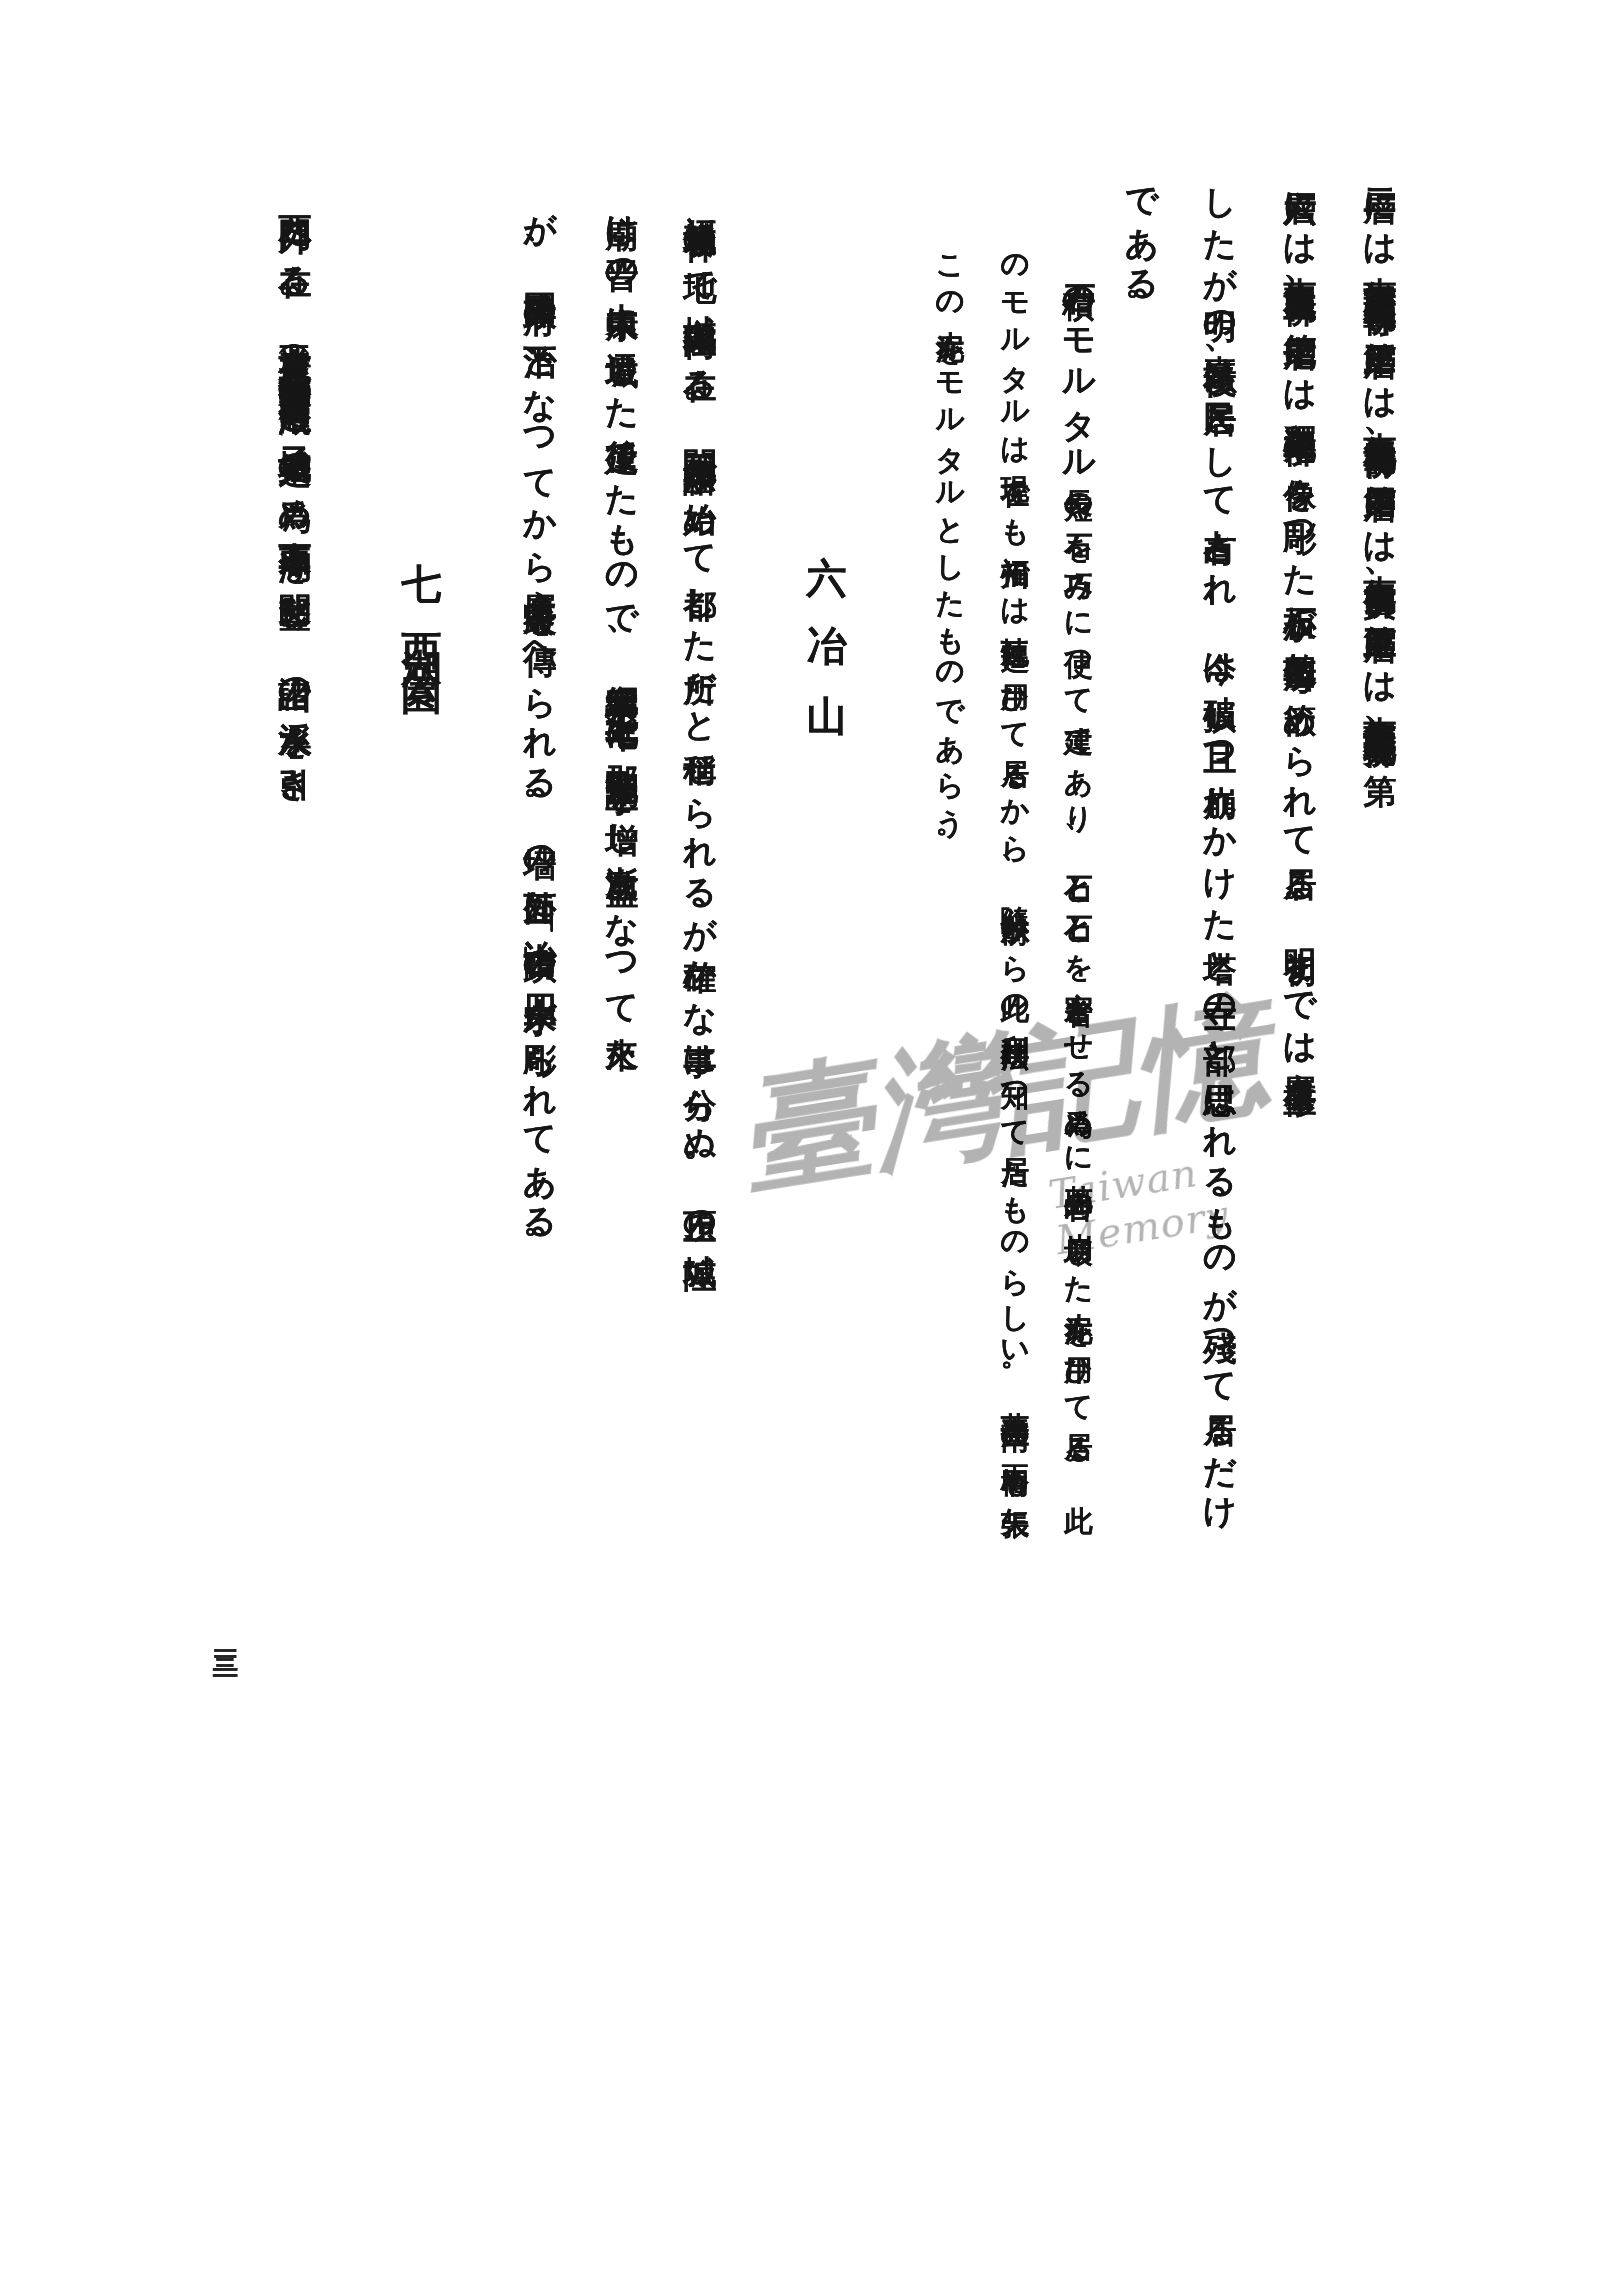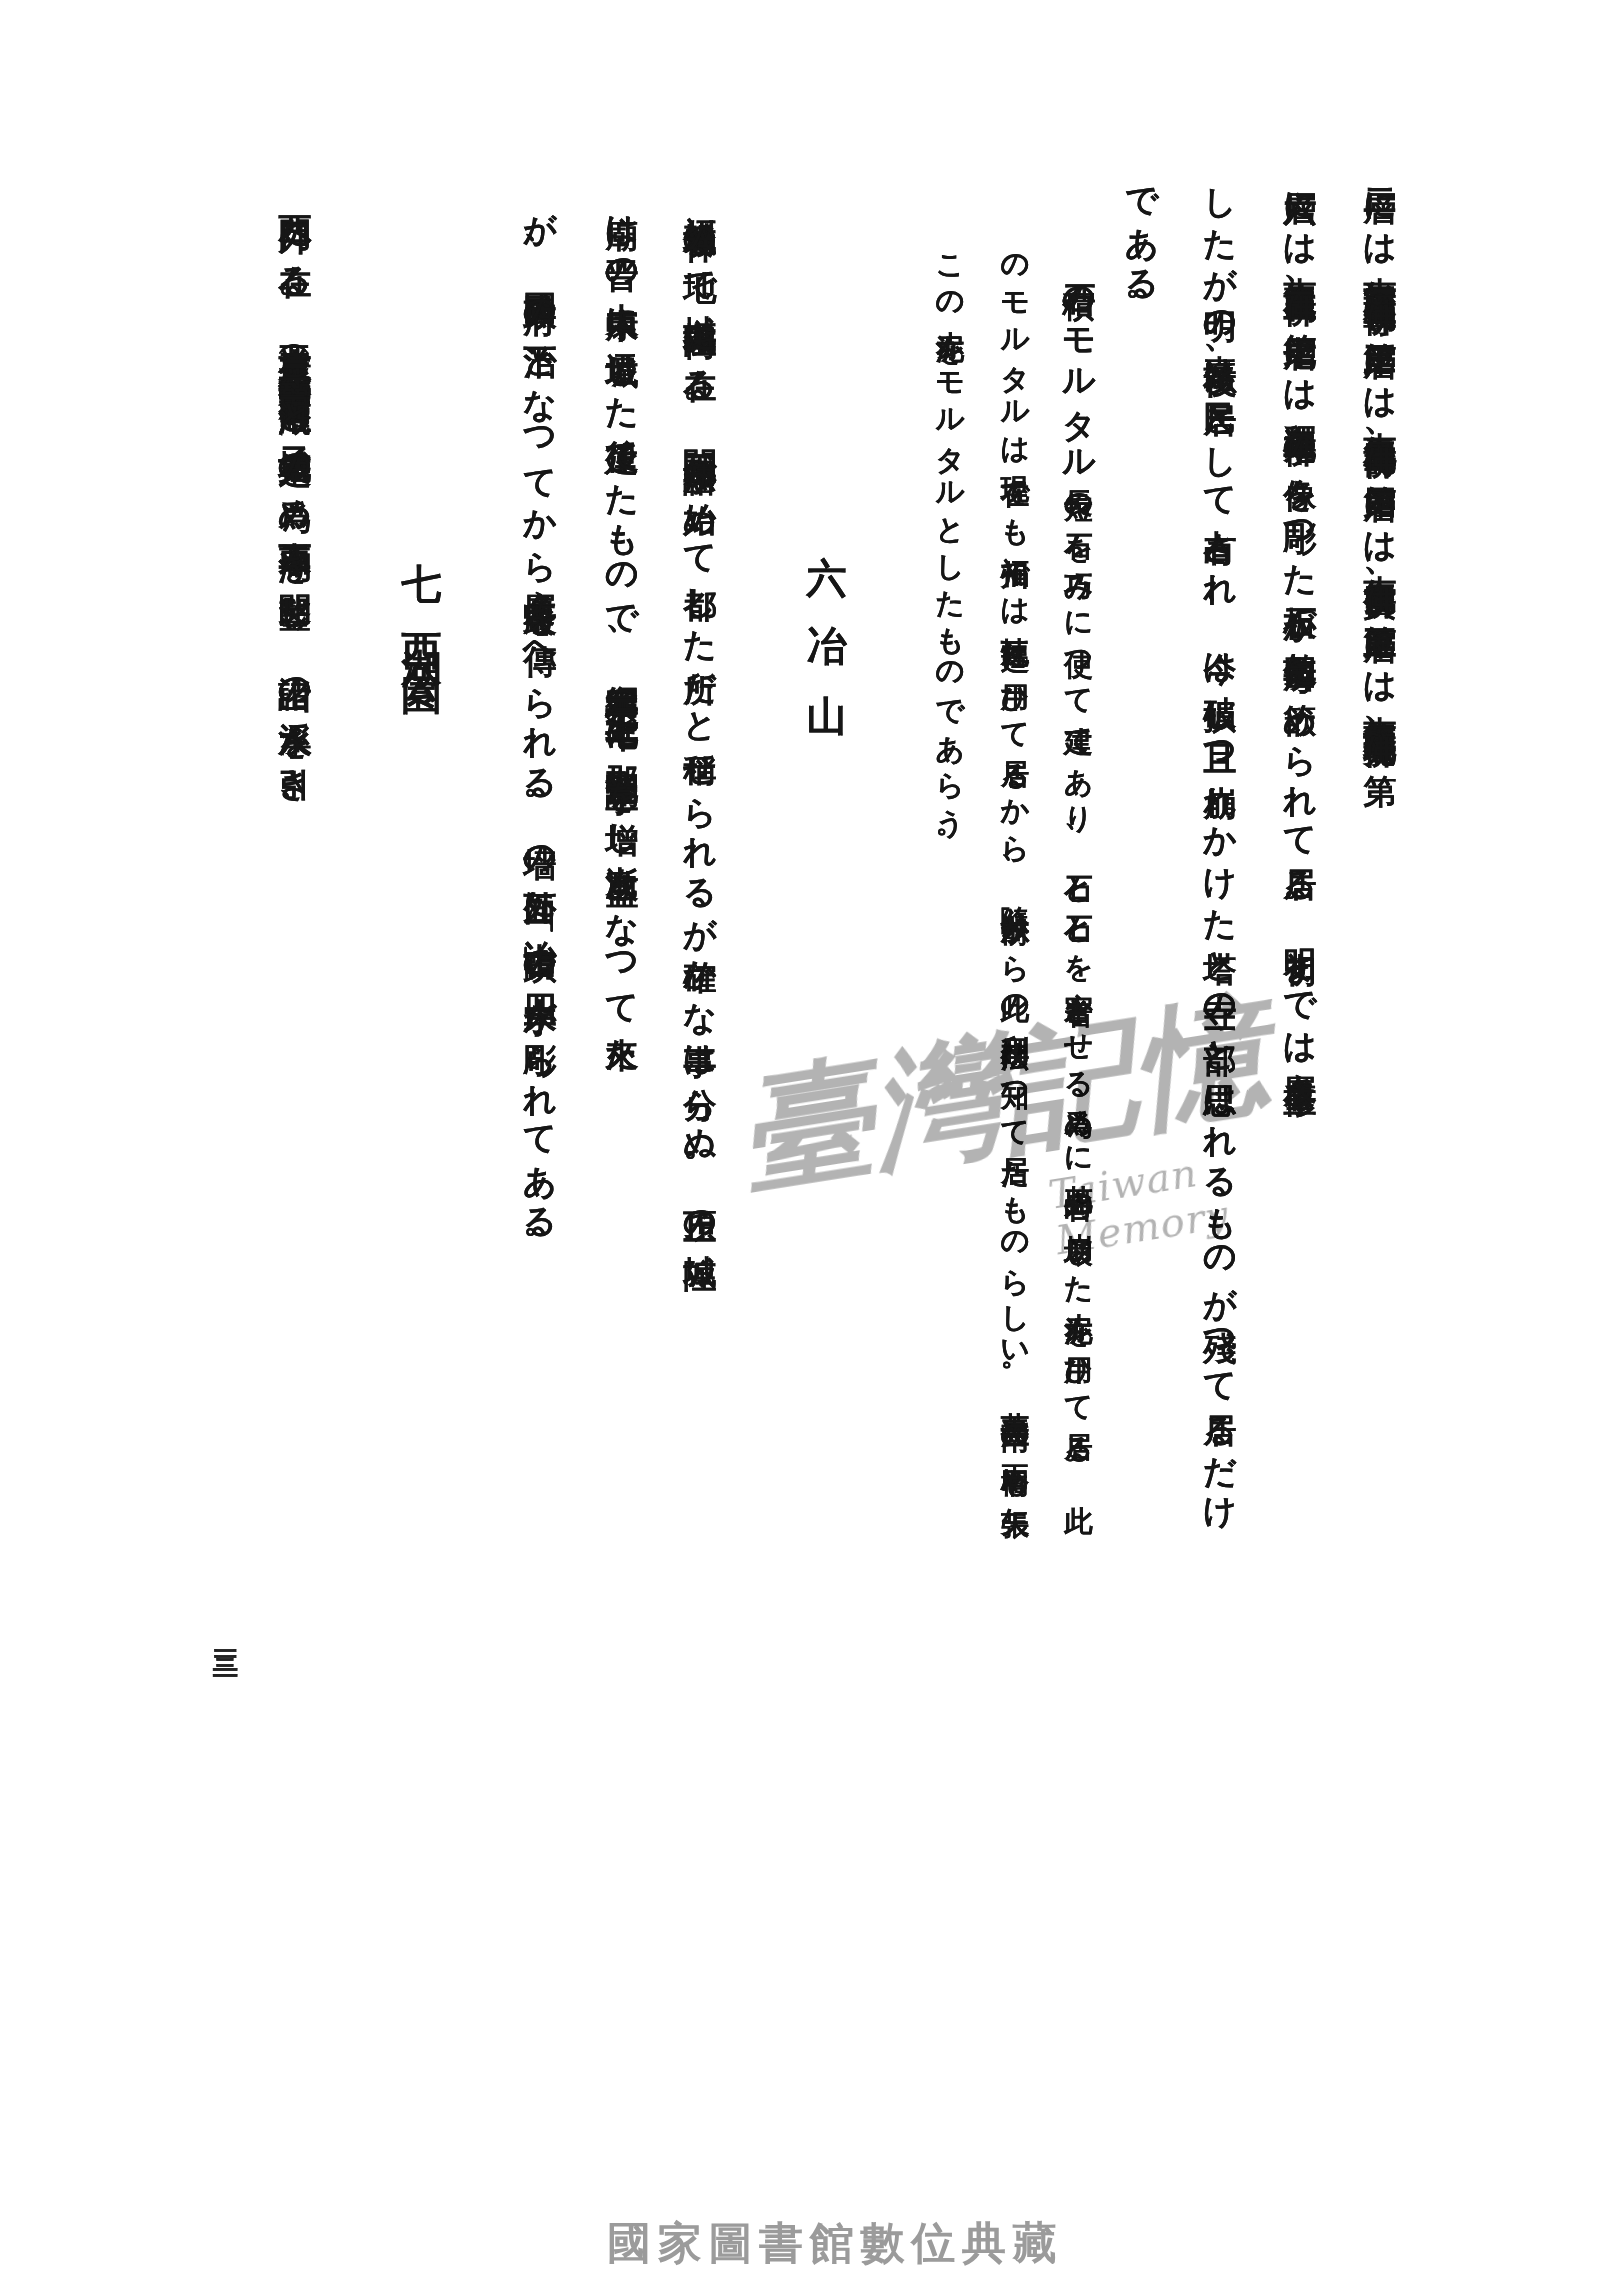--- a/index.html
+++ b/index.html
@@ -80,16 +80,15 @@
 
   <div class="vcol" style="left:279px;top:190px;">西門外に在る。晋太康三年（二八二年）晋安郡守嚴高民田灌漑と子城築造の爲め東西二湖を開鑿し、諸山の溪水を引き、</div>
 
   <div class="vcol page-number" style="left:213px;top:1630px;">三三</div>
 
   <div class="watermark">
     <div class="wm-cjk">臺灣記憶</div>
     <div class="wm-latin">Taiwan Memory</div>
   </div>
 
-  <div class="footer-badge">國家圖書館數位典藏</div>
 
 </div>
 
 
 </body></html>

